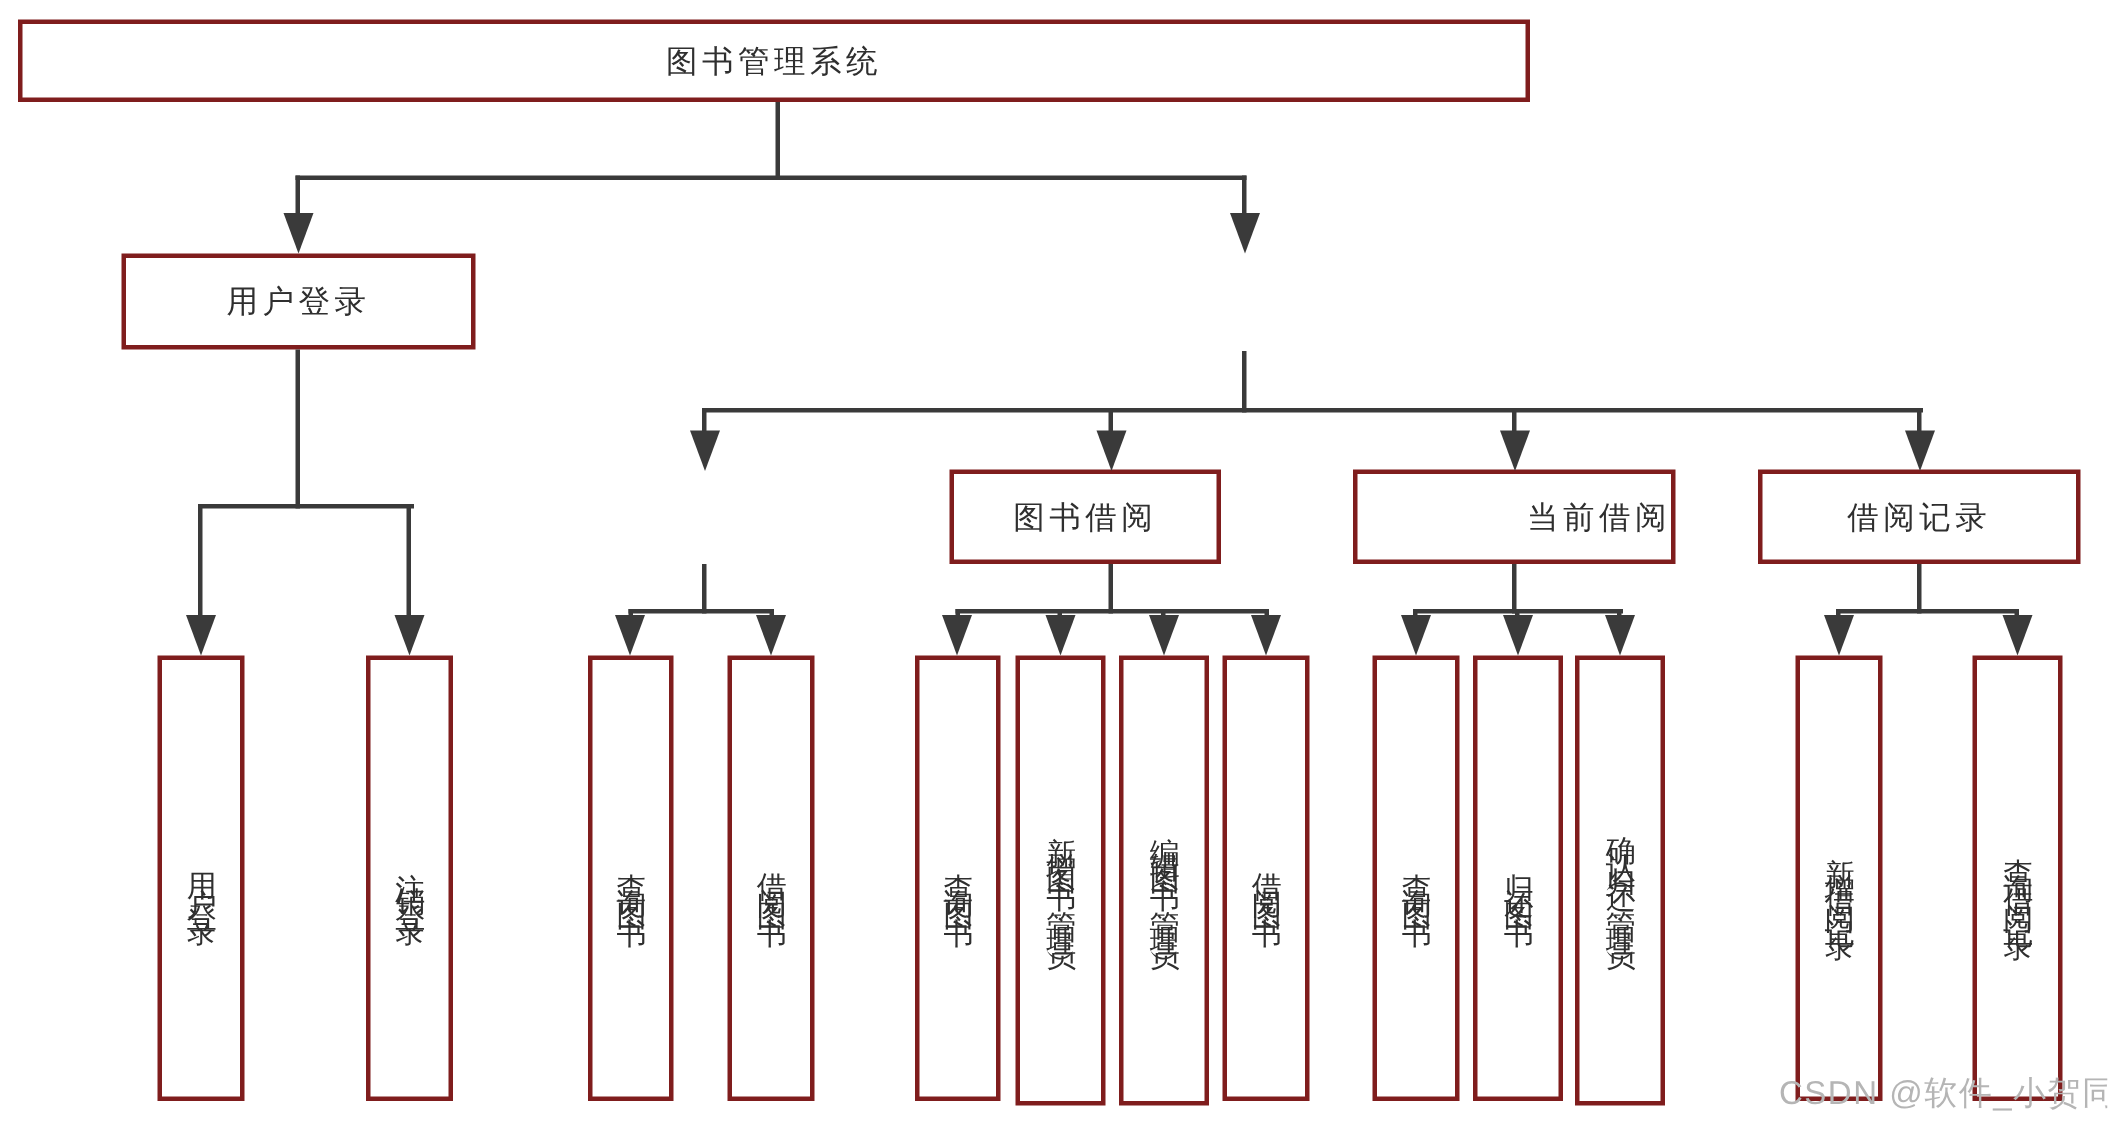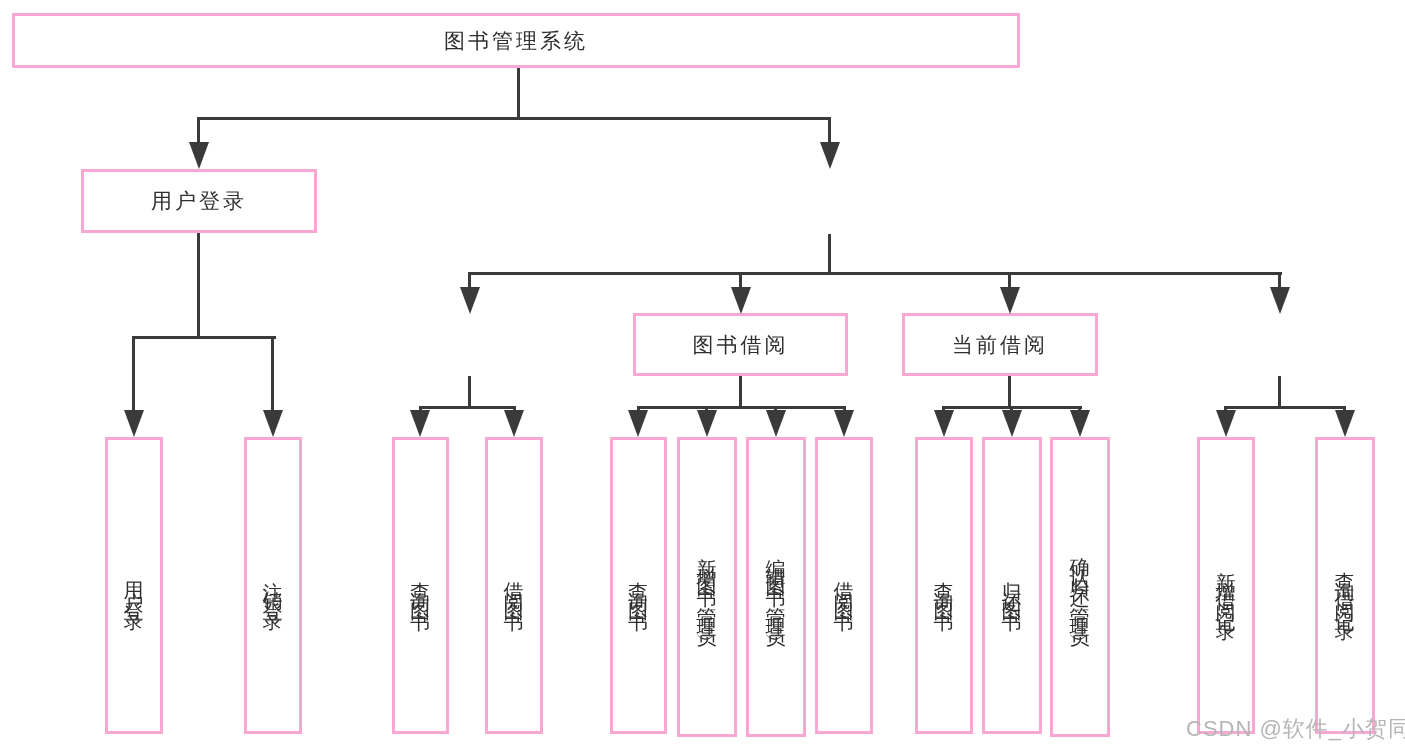--- a/index.html
+++ b/index.html
@@ -8,21 +8,21 @@
     width: 1405px;
     height: 747px;
     background: #ffffff;
     font-family: "Liberation Sans", "DejaVu Sans", sans-serif;
     overflow: hidden;
   }
   
   .node {
     position: absolute;
     box-sizing: border-box;
-    border: 3px solid #f9a8d4;
+    border: 3px solid #7f1d1d;
     background: #ffffff;
     display: flex;
     align-items: center;
     justify-content: center;
     color: #2f2f2f;
     font-size: 21px;
     letter-spacing: 3px;
     white-space: nowrap;
   }
   .leaf {
@@ -61,25 +61,28 @@
 <div id="stage">
 
   <div class="node" style="left:12px; top:13px; width:1008px; height:55px;">
     <span>图书管理系统</span>
   </div>
 
   <div class="node" style="left:81px; top:169px; width:236px; height:64px;">
     <span>用户登录</span>
   </div>
 
-  <div class="node" style="left:633px; top:313px; width:215px; height:63px;">
+  <div class="node" style="left:633px; top:313px; width:181px; height:63px;">
     <span>图书借阅</span>
   </div>
-  <div class="node" style="left:902px; top:313px; width:196px; height:63px;">
+  <div class="node" style="left:902px; top:313px; width:215px; height:63px;justify-content:flex-end;">
     <span>当前借阅</span>
+  </div>
+  <div class="node" style="left:1172px; top:313px; width:215px; height:63px;">
+    <span>借阅记录</span>
   </div>
 
   <div class="node leaf" style="left:105px; top:437px; width:58px; height:297px;">
     <span class="vtext">用户登录</span>
   </div>
   <div class="node leaf" style="left:244px; top:437px; width:58px; height:297px;">
     <span class="vtext">注销登录</span>
   </div>
 
   <div class="node leaf" style="left:392px; top:437px; width:57px; height:297px;">

